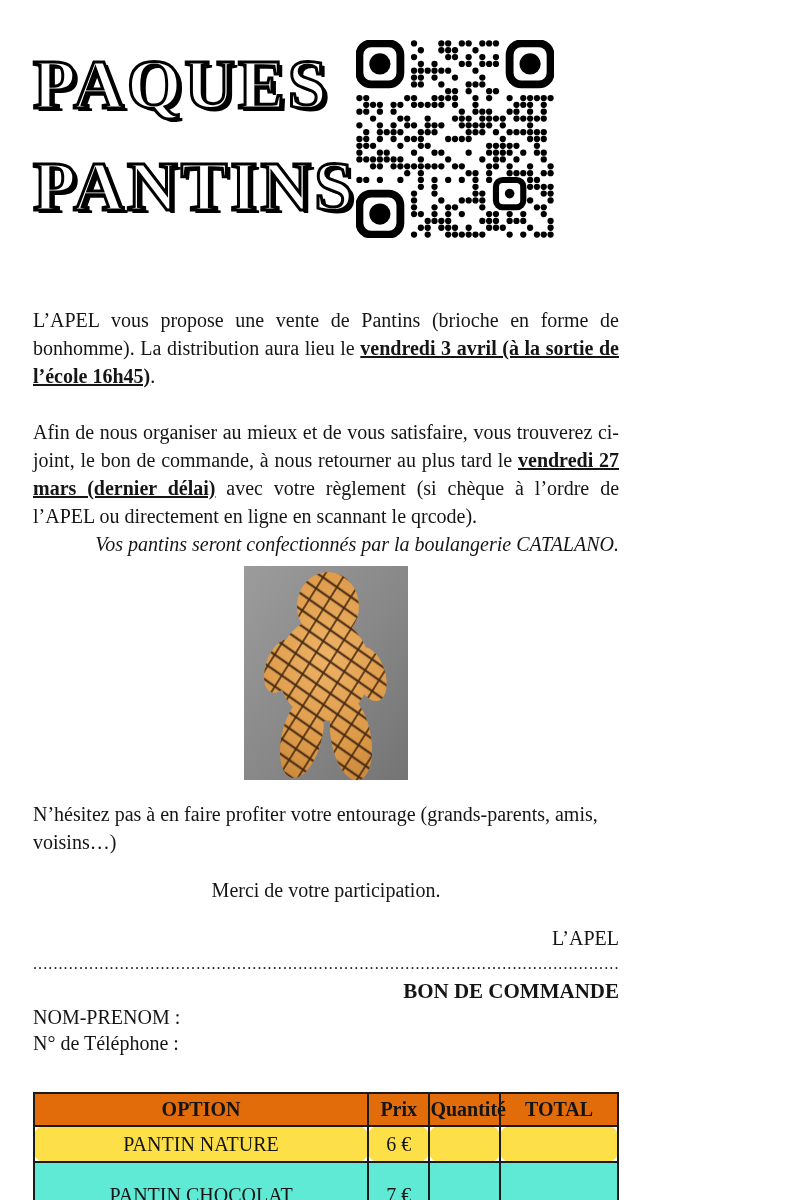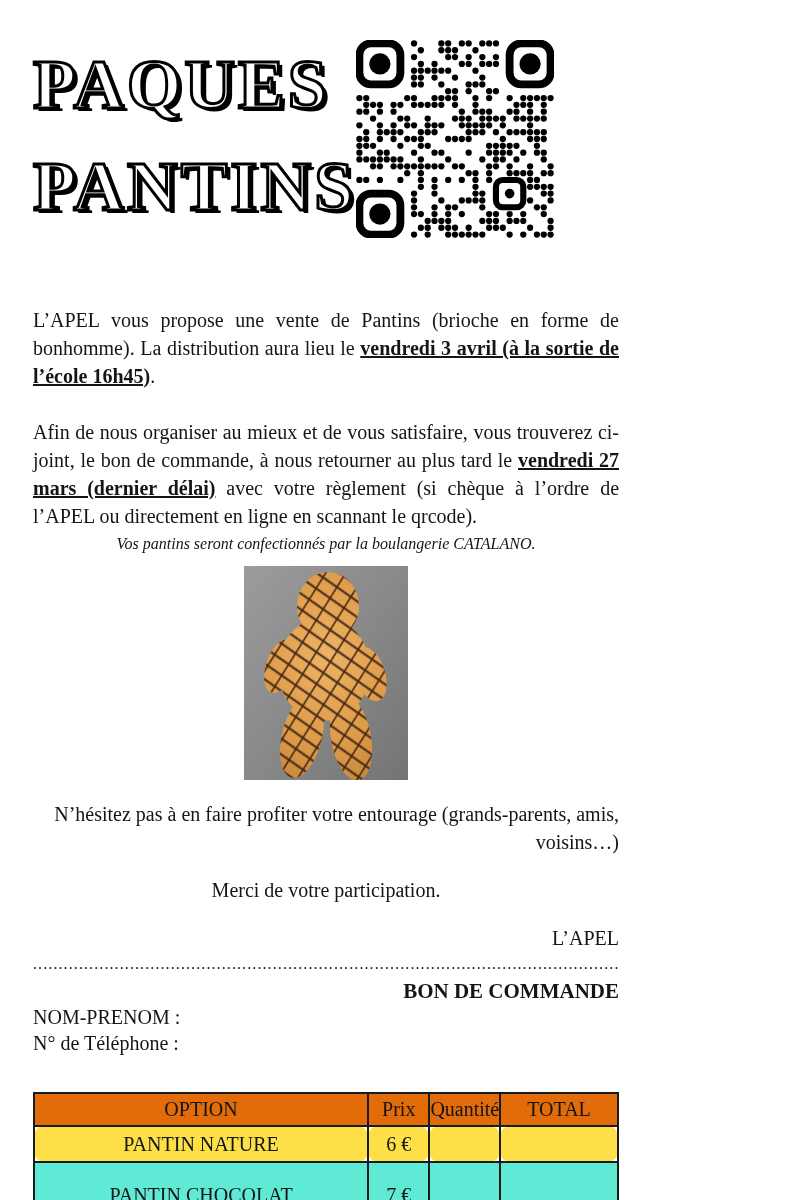--- a/index.html
+++ b/index.html
@@ -10,40 +10,40 @@
   .header-row{display:flex;justify-content:space-between;align-items:flex-start;height:232px;}
   .title{margin:4px 0 0;font-weight:bold;font-size:70px;line-height:102px;letter-spacing:3px;
          color:#fff;-webkit-text-stroke:3px #000;text-shadow:4px 3px 0 #000;white-space:nowrap;}
   .qr{width:198px;height:198px;margin:10px 69px 0 0;flex:none;}
 
   
   .body-text{font-size:20px;line-height:28px;text-align:justify;margin:0;}
   .p1{margin-top:44px;}
   .p2{margin-top:28px;}
   .hl{font-weight:bold;text-decoration:underline;}
-  .italic-line{font-style:italic;font-size:16px;line-height:28px;margin:0;text-align:center;}
+  .italic-line{font-style:italic;font-size:20px;line-height:28px;margin:0;text-align:right;}
 
   .photo{display:block;margin:8px auto 0;width:164px;height:214px;}
 
-  .p4{margin-top:20px;text-align:right;}
+  .p4{margin-top:20px;text-align:left;}
   .center{text-align:center;}
   .p5{margin-top:20px;font-size:20px;line-height:28px;}
   .sig{text-align:right;margin:0;font-size:20px;line-height:28px;}
 
   .divider{margin-top:2px;font-size:16px;line-height:20px;letter-spacing:1.1px;
            white-space:nowrap;overflow:hidden;color:#222;}
   .heading{text-align:right;font-weight:bold;font-size:21px;margin:4px 0 0;line-height:26px;}
 
   .labels{font-size:20px;line-height:26px;}
   .labels p{margin:0;}
 
   
   .order-table{margin-top:36px;border-collapse:collapse;width:100%;font-size:20px;table-layout:fixed;}
   .order-table th,.order-table td{border:2px solid #1b1b1b;text-align:center;padding:0;vertical-align:middle;}
-  .order-table th{background:#E36C0A;height:31px;font-weight:normal;color:#141414;}
+  .order-table th{background:#E36C0A;height:31px;font-weight:bold;color:#141414;}
   .row-nature td{height:34px;background:#fde047;border-radius:10px;}
   .row-choco td{height:64px;background:#5eead4;}
   .row-total td{height:36px;background:#FBD5B5;}
   .col-option{width:57.2%;} .col-prix{width:10.5%;} .col-qte{width:12.1%;} .col-total{width:20.2%;}
 </style>
 </head>
 <body>
 
 <div class="page">
 

